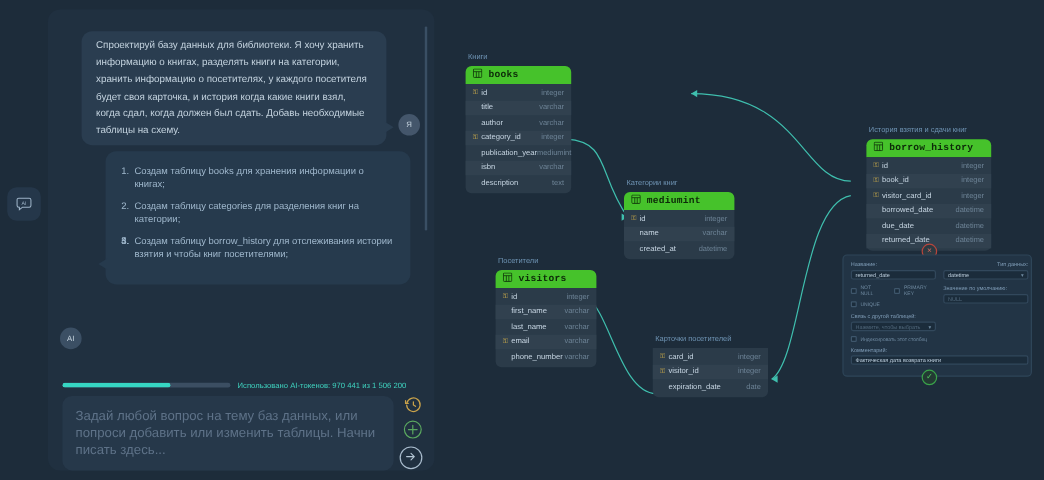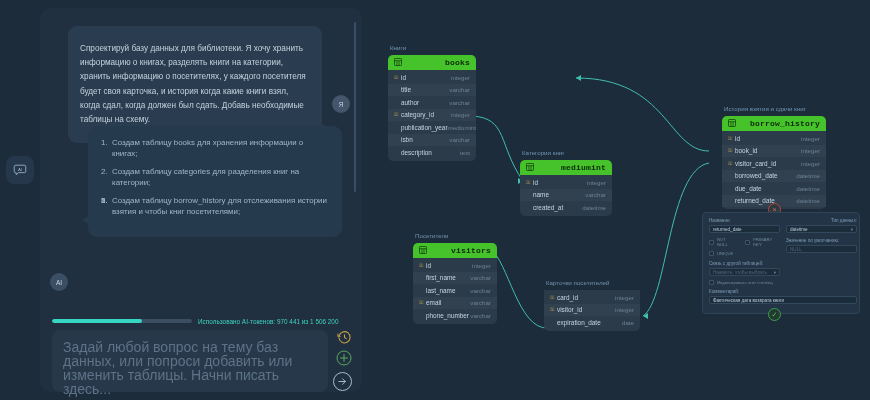--- a/index.html
+++ b/index.html
@@ -27,21 +27,21 @@
   .chat {
     position: absolute; left: 40px; top: 8px; width: 322px; height: 384px;
     background: #203040; border-radius: 10px;
   }
   .chat-scroll {
     position: absolute; left: 0; top: 0; width: 322px; height: 292px;
     overflow: hidden;
   }
   .msg-user {
     position: absolute; left: 28px; top: 18px; width: 254px;
-    background: #2a3d50; border-radius: 9px; padding: 16px 12px;
+    background: #2a3d50; border-radius: 9px; padding: 5px 12px;
     color: #c3d2de; font-size: 8.2px; line-height: 14.2px;
   }
   .msg-user:after {
     content: ""; position: absolute; right: -6px; bottom: 10px;
     width: 0; height: 0;
     border-left: 8px solid #2a3d50;
     border-top: 5px solid transparent;
     border-bottom: 5px solid transparent;
   }
   .avatar {
@@ -86,21 +86,21 @@
     width: 140px; height: 4px; border-radius: 3px; background: #3b4e62;
     overflow: hidden; flex: none;
   }
   .token-fill { height: 4px; width: 64%; background: #36d6c3; border-radius: 3px; }
   .token-text { color: #3fd3bf; font-size: 6.4px; white-space: nowrap; }
 
   .input-box {
     position: absolute; left: 12px; top: 22px; width: 276px; height: 62px;
     background: #26384a; border-radius: 8px; padding: 10px 11px;
   }
-  .input-placeholder { color: #5e7288; font-size: 14px; line-height: 14px; }
+  .input-placeholder { color: #5e7288; font-size: 11px; line-height: 14px; }
 
   .comp-btn {
     position: absolute; right: 10px; border-radius: 50%;
     display: flex; align-items: center; justify-content: center;
   }
   .btn-history { top: 24px; width: 15px; height: 15px; }
   .btn-add { top: 44px; width: 16px; height: 16px; }
   .btn-send { top: 64px; width: 19px; height: 19px; border: 1px solid #a9bccd; }
 
   
@@ -113,21 +113,21 @@
     position: absolute; top: -11px; left: 2px;
     color: #6e93b3; font-size: 6.2px; white-space: nowrap;
   }
   .node-head {
     height: 15px; background: #46c22b; border-radius: 5px 5px 0 0;
     display: flex; align-items: center; gap: 5px; padding: 0 6px;
     color: #0d2a09; font-family: "Liberation Mono", monospace;
     font-size: 8px; font-weight: bold;
   }
   .node-head .tbl-icon { flex: none; }
-  .node-head .tname { flex: 1; text-align: right; letter-spacing: .2px; }
+  .node-head .tname { flex: 1; text-align: left; letter-spacing: .2px; }
   .node-body {
     background: #2b3b49; border-radius: 0 0 5px 5px; padding: 1px 0 2px 0;
   }
   .row {
     display: flex; align-items: center; height: 12.5px;
     padding: 0 6px; font-size: 6.4px; color: #c6d5e2;
   }
   .row.alt { background: #31414f; }
   .row .key { width: 7px; flex: none; color: #d8b54a; font-size: 5.6px; }
   .row .cname { flex: 1; }
@@ -339,21 +339,21 @@
               <span class="cname">name</span>
               <span class="ctype">varchar</span>
             </div>
             <div class="row">
               <span class="key"></span>
               <span class="cname">created_at</span>
               <span class="ctype">datetime</span>
             </div>
           </div>
         </div>
-        <div class="node" style="left: 45px; top: 225px; width: 84px; margin-top: 18px;">
+        <div class="node" style="left: 45px; top: 225px; width: 84px;">
           <div class="node-label">Посетители</div>
           <div class="node-head">
             <span class="tbl-icon"><svg width="8" height="8" viewBox="0 0 10 10">
                 <rect x="0.6" y="0.6" width="8.8" height="8.8" rx="1" fill="none" stroke="#14400d" stroke-width="1"></rect>
                 <path d="M0.6 3.4h8.8M3.7 3.4v6M6.3 3.4v6" stroke="#14400d" stroke-width="0.9"></path>
               </svg></span>
             <span class="tname">visitors</span>
           </div>
           <div class="node-body">
             <div class="row">

